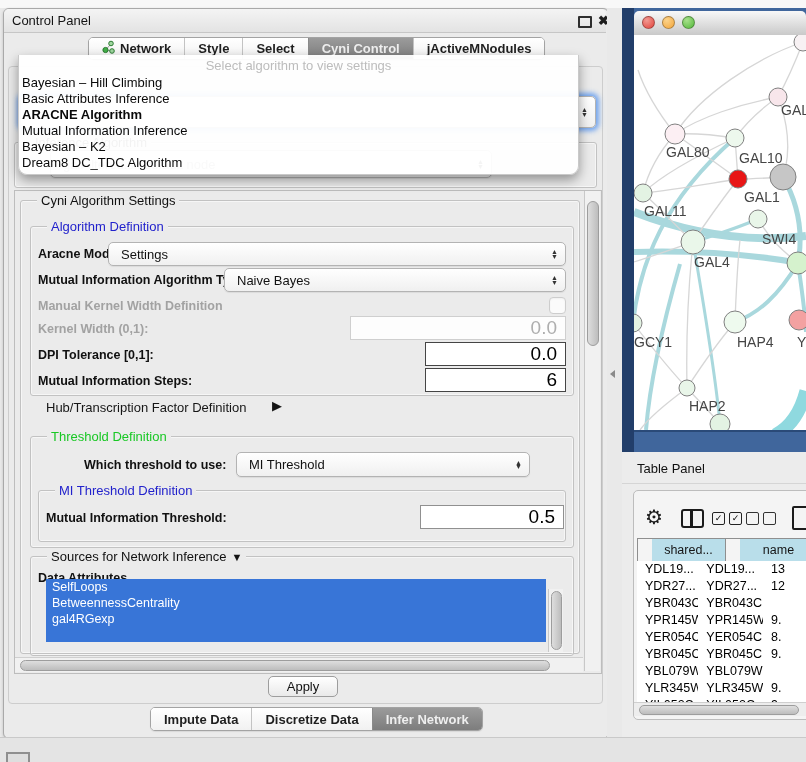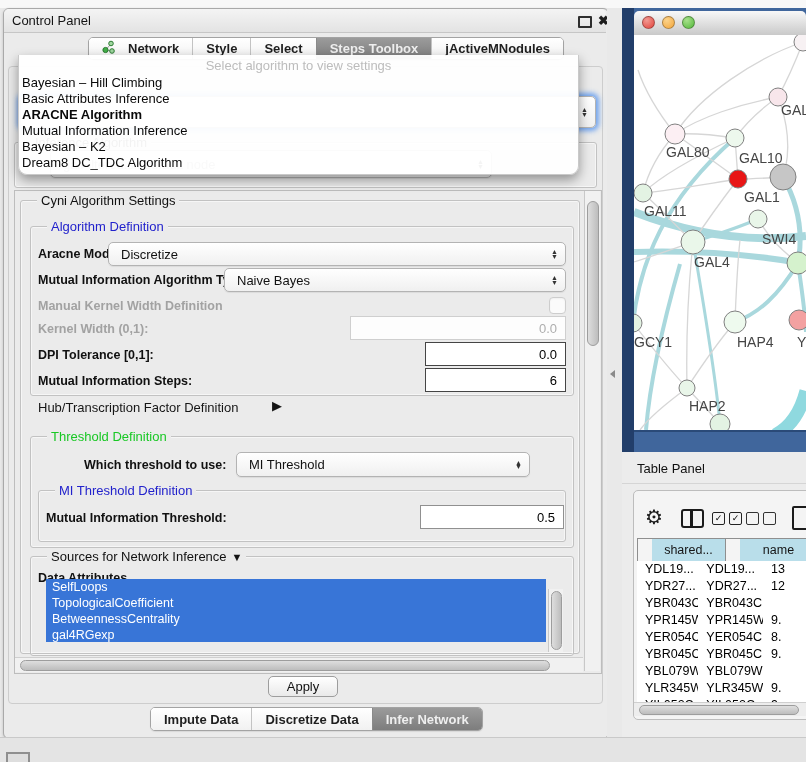--- a/index.html
+++ b/index.html
@@ -9,41 +9,41 @@
   
   .cp-window{background:#ebebeb;border:1px solid #a9a9a9;border-radius:6px;box-shadow:0 1px 3px rgba(0,0,0,.18);}
   .cp-titlebar{background:linear-gradient(#f4f4f4,#e3e3e3);border-bottom:1px solid #c6c6c6;
                border-radius:5px 5px 0 0;}
   .cp-title{font-size:13px;color:#141414;}
   .win-float{width:10px;height:8px;border:2px solid #2e2e2e;border-radius:1px;}
   .win-close{font-size:13px;font-weight:bold;color:#1d1d1d;line-height:13px;}
   
   .seg-bar{display:flex;border:1px solid #a3a3a3;border-radius:5px;overflow:hidden;height:23px;
            box-sizing:border-box;background:#fff;box-shadow:0 1px 1px rgba(0,0,0,.08);}
-  .seg{display:flex;align-items:center;gap:13px;padding:0 13px;font-size:13px;font-weight:bold;color:#1f1f1f;
+  .seg{display:flex;align-items:center;gap:5px;padding:0 13px;font-size:13px;font-weight:bold;color:#1f1f1f;
        border-left:1px solid #c3c3c3;background:linear-gradient(#ffffff,#f1f1f1);white-space:nowrap;}
   .seg:first-child{border-left:none;}
   .seg.selected{background:linear-gradient(#9b9b9b,#7d7d7d);color:#efefef;border-left-color:#8a8a8a;}
   
   .gbox{position:absolute;border:1px solid #c2c2c2;border-radius:3px;box-shadow:inset 0 0 0 1px rgba(255,255,255,.55);}
   .glabel{position:absolute;top:-8px;left:16px;background:#ebebeb;padding:0 4px;font-size:13px;color:#111;white-space:nowrap;}
   .glabel.blue{color:#2222cc;}
   .glabel.green{color:#18c824;}
   .lbl{position:absolute;font-size:12.5px;font-weight:bold;color:#111;white-space:nowrap;}
   .lbl.dim{color:#a2a2a2;}
-  .plain{font-weight:normal;color:#161616;}
+  .plain{font-weight:normal;color:#161616;margin-left:8px;}
   
   .combo{position:absolute;background:linear-gradient(#ffffff,#f0f0f0);border:1px solid #b3b3b3;border-radius:5px;
          font-size:13px;color:#111;display:flex;align-items:center;padding:0 22px 0 12px;box-sizing:border-box;
          box-shadow:0 1px 1px rgba(0,0,0,.07);}
   .spin{position:absolute;right:7px;top:50%;transform:translateY(-50%);display:flex;flex-direction:column;
         align-items:center;line-height:4.5px;font-size:7px;color:#333;}
   .combo.focus{box-shadow:0 0 5px 2.5px rgba(92,152,238,.85);}
   
-  .field{position:absolute;background:#fff;font-size:13px;color:#000;display:flex;align-items:center;
+  .field{position:absolute;background:#fff;font-size:19px;color:#000;display:flex;align-items:center;
          justify-content:flex-end;padding:0 8px;box-sizing:border-box;}
   .field.strong{border:1.5px solid #454545;}
   .field.mid{border:1px solid #909090;}
   .field.dim{border:1px solid #cfcfcf;color:#aeaeae;background:#fdfdfd;}
   .checkbox{position:absolute;width:15px;height:15px;border:1px solid #cdcdcd;border-radius:4px;background:#fbfbfb;
             box-shadow:inset 0 1px 2px rgba(0,0,0,.05);}
   .tri{font-size:11px;color:#141414;}
   
   .sb-track-v{position:absolute;background:#f1f1f1;border-left:1px solid #c8c8c8;}
   .sb-track-h{position:absolute;background:#f1f1f1;border-top:1px solid #cfcfcf;}
@@ -102,21 +102,21 @@
           </svg></span>
         <span>Network</span>
       </div>
       <div class="seg">
         <span>Style</span>
       </div>
       <div class="seg">
         <span>Select</span>
       </div>
       <div class="seg selected">
-        <span>Steps Toolbox</span>
+        <span>Cyni Control</span>
       </div>
       <div class="seg">
         <span>jActiveMNodules</span>
       </div>
     </div>
 
   <div class="abs" style="left:8px;top:66px;width:593px;height:636px;border:1px solid #cdcdcd;border-radius:4px;"></div>
 
   <div class="abs combo focus" style="left:20px;top:96px;width:576px;height:32px;">
     <span class="spin">▲<br>▼</span>
@@ -133,21 +133,21 @@
 
   <div class="gbox" style="left:20px;top:200px;width:558px;height:452px;">
     <span class="glabel">Cyni Algorithm Settings</span>
   </div>
 
   <div class="gbox" style="left:30px;top:226px;width:542px;height:168px;">
     <span class="glabel blue">Algorithm Definition</span>
   </div>
   <div class="lbl" style="left:38px;top:247px;">Aracne Mode:</div>
   <div class="combo" style="left:108px;top:242px;width:458px;height:24px;">
-    <span>Discretize</span>
+    <span>Settings</span>
     <span class="spin">▲<br>▼</span>
   </div>
   <div class="lbl" style="left:38px;top:273px;">Mutual Information Algorithm Type:</div>
   <div class="combo" style="left:224px;top:268px;width:342px;height:24px;">
     <span>Naive Bayes</span>
     <span class="spin">▲<br>▼</span>
   </div>
   <div class="lbl dim" style="left:38px;top:299px;">Manual Kernel Width Definition</div>
   <div class="checkbox" style="left:549px;top:297px;"></div>
   <div class="lbl dim" style="left:38px;top:322px;">Kernel Width (0,1):</div>
@@ -176,21 +176,20 @@
 
   <div class="gbox" style="left:30px;top:556px;width:542px;height:98px;">
     <span class="glabel" style="display:flex;align-items:center;gap:5px;">
       <span>Sources for Network Inference</span>
       <span class="tri" style="font-size:11px;">▼</span>
     </span>
   </div>
   <div class="lbl" style="left:38px;top:571px;">Data Attributes</div>
   <div id="attr-list" class="abs" style="left:46px;top:579px;width:500px;height:63px;background:#3875d7;overflow:hidden;">
       <div class="attr-item" style="background: rgb(56, 117, 215);">SelfLoops</div>
-      <div class="attr-item" style="background: rgb(56, 117, 215);">TopologicalCoefficient</div>
       <div class="attr-item" style="background: rgb(56, 117, 215);">BetweennessCentrality</div>
       <div class="attr-item" style="background: rgb(56, 117, 215);">gal4RGexp</div>
     </div>
   <div class="sb-track-v" style="left:548px;top:589px;width:14px;height:63px;">
     <div class="sb-thumb" style="left:2px;top:2px;width:9px;height:57px;"></div>
   </div>
 
   <div class="sb-track-v" style="left:584px;top:191px;width:15px;height:480px;">
     <div class="sb-thumb" style="left:2px;top:10px;width:10px;height:143px;"></div>
   </div>

